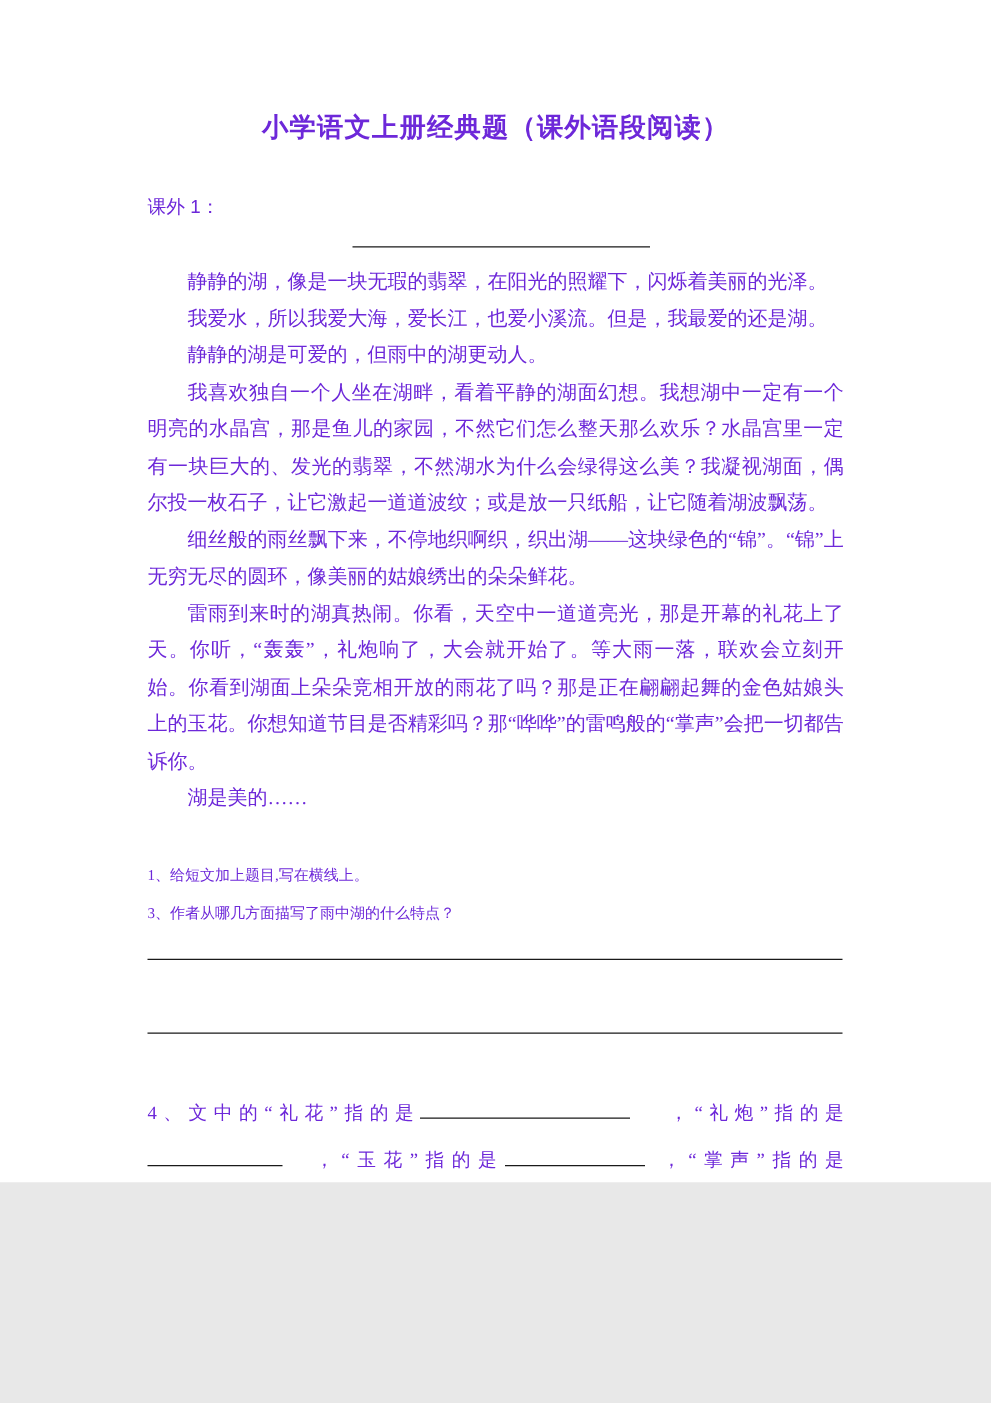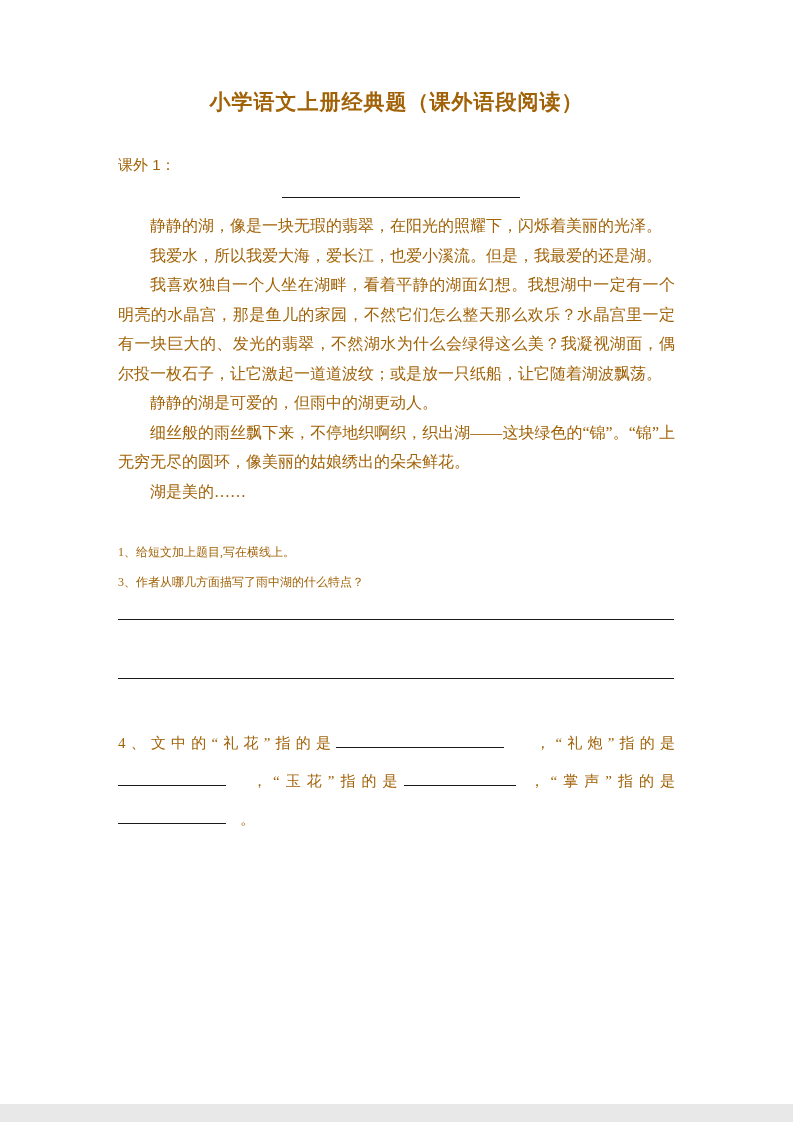--- a/index.html
+++ b/index.html
@@ -1,22 +1,22 @@
 <!DOCTYPE html>
 <html><head>
 <meta charset="utf-8">
 <style>
   * { margin: 0; padding: 0; box-sizing: border-box; }
   html, body { background: #e8e8e8; }
   .page {
     width: 793px;
-    height: 1104px;
+    height: 946px;
     margin: 0 auto;
     background: #ffffff;
-    color: #a16207;
+    color: #6d28d9;
     overflow: hidden;
     position: relative;
     font-family: "Liberation Serif", serif;
   }
   .doc-title {
     padding-top: 88px;
     text-align: center;
     font-size: 21px;
     font-weight: bold;
     font-family: "Liberation Sans", sans-serif;
@@ -81,23 +81,24 @@
 
   <div class="content">
 
     <div class="section-label">课外 1：</div>
 
     <div class="title-blank"></div>
 
     <div class="passage">
       <p>静静的湖，像是一块无瑕的翡翠，在阳光的照耀下，闪烁着美丽的光泽。</p>
       <p>我爱水，所以我爱大海，爱长江，也爱小溪流。但是，我最爱的还是湖。</p>
+      <p>静静的湖是可爱的，但雨中的湖更动人。</p>
       <p>我喜欢独自一个人坐在湖畔，看着平静的湖面幻想。我想湖中一定有一个明亮的水晶宫，那是鱼儿的家园，不然它们怎么整天那么欢乐？水晶宫里一定有一块巨大的、发光的翡翠，不然湖水为什么会绿得这么美？我凝视湖面，偶尔投一枚石子，让它激起一道道波纹；或是放一只纸船，让它随着湖波飘荡。</p>
-      <p>静静的湖是可爱的，但雨中的湖更动人。</p>
       <p>细丝般的雨丝飘下来，不停地织啊织，织出湖——这块绿色的“锦”。“锦”上无穷无尽的圆环，像美丽的姑娘绣出的朵朵鲜花。</p>
+      <p>雷雨到来时的湖真热闹。你看，天空中一道道亮光，那是开幕的礼花上了天。你听，“轰轰”，礼炮响了，大会就开始了。等大雨一落，联欢会立刻开始。你看到湖面上朵朵竞相开放的雨花了吗？那是正在翩翩起舞的金色姑娘头上的玉花。你想知道节目是否精彩吗？那“哗哗”的雷鸣般的“掌声”会把一切都告诉你。</p>
       <p>湖是美的……</p>
     </div>
 
     <div class="questions">
       <p>1、给短文加上题目,写在横线上。</p>
       <p>3、作者从哪几方面描写了雨中湖的什么特点？</p>
     </div>
 
     <div class="answer-line first"></div>
     <div class="answer-line second"></div>

